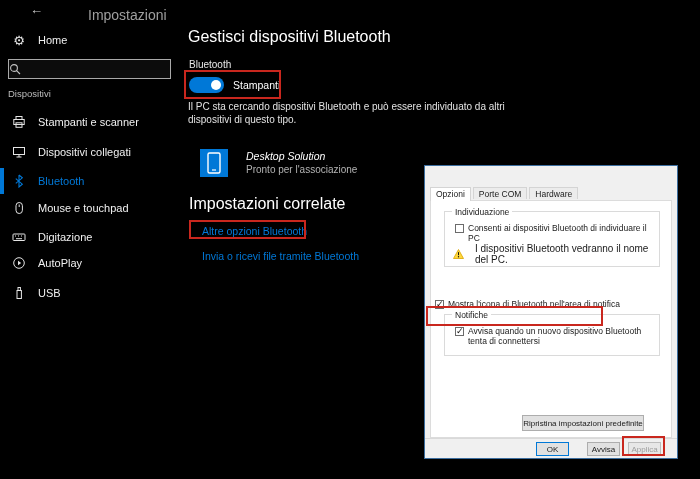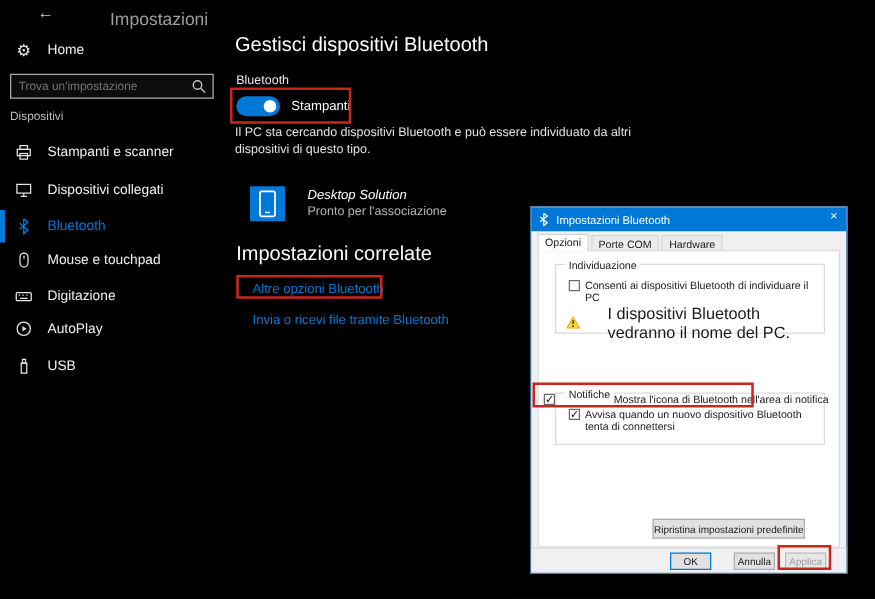--- a/index.html
+++ b/index.html
@@ -68,21 +68,21 @@
 
   
   [data-name="bluetooth-settings-dialog"] {
     left:424px; top:165px; width:254px; height:294px; background:#f0f0f0;
     border:1px solid #3c6e9f; z-index:20; color:#1a1a1a;
   }
   [data-name="dialog-titlebar"] { left:0; top:0; right:0; height:19px; background:var(--titlebar,#0078d7); display:flex; align-items:center; }
   [data-name="dialog-bluetooth-icon"] { margin-left:6px; display:flex; }
   [data-name="dialog-title"] { margin-left:6px; font-size:9px; color:#fff; }
   [data-name="dialog-close-button"] { position:absolute; right:7px; top:2px; font-size:10px; color:#fff; cursor:pointer; }
-  .tabs { position:absolute; left:5px; top:21px; height:14px; display:flex; align-items:center; z-index:3; }
+  .tabs { position:absolute; left:5px; top:21px; height:14px; display:flex; align-items:flex-start; z-index:3; }
   .tab {
     font-size:8.5px; color:#1a1a1a; background:#ececec; border:1px solid #d4d4d4; border-bottom:none;
     padding:1px 5px 2px; margin-right:2px; height:12px;
   }
   .tab.active { background:#fff; height:14px; padding-bottom:4px; }
   [data-name="dialog-tab-page"] {
     left:5px; top:34px; width:242px; height:238px; background:#fff; border:1px solid #dcdcdc;
   }
   .groupbox { position:absolute; border:1px solid #dadada; }
   .groupbox > .gb-title {
@@ -91,24 +91,24 @@
   [data-name="discovery-groupbox"]     { left:13px; top:10px; width:216px; height:56px; }
   [data-name="notifications-groupbox"] { left:13px; top:71px; width:216px; height:42px;margin-top:42px; }
   .cbrow { position:absolute; display:flex; align-items:flex-start; cursor:default; }
   .cb {
     width:9px; height:9px; background:#fff; border:1px solid #6b6b6b; position:relative; flex-shrink:0; margin-top:1px;
   }
   .cb.checked::after { content:"\2713"; position:absolute; left:0px; top:-2px; font-size:9px; color:#111; }
   .cbrow .cb-label { margin-left:4px; font-size:8.5px; line-height:10px; color:#1a1a1a; }
   [data-name="discovery-checkbox-row"] { left:10px; top:11px; }
   [data-name="discovery-warning-row"]  { left:8px; top:31px; position:absolute; display:flex; align-items:center; }
-  [data-name="warning-text"] { margin-left:22px; font-size:13px; color:#1a1a1a; }
+  [data-name="warning-text"] { margin-left:11px; font-size:10px; color:#1a1a1a; }
   [data-name="notify-checkbox-row"] { left:10px; top:11px; width:200px; }
   [data-name="notify-checkbox-row"] .cb-label { width:182px; }
-  [data-name="tray-checkbox-row"] { left:4px; top:113px;gap:43px; }
+  [data-name="tray-checkbox-row"] { left:4px; top:98px; }
   [data-name="reset-defaults-button"] {
     left:91px; top:214px; width:122px; height:16px; background:#e1e1e1; border:1px solid #adadad;
     font-size:8px; color:#1a1a1a; display:flex; align-items:center; justify-content:center; cursor:pointer;
   }
   [data-name="dialog-footer"] { left:0; top:272px; right:0; bottom:0; background:#f0f0f0; border-top:1px solid #d9d9d9; }
   .dlg-btn {
     position:absolute; top:3px; width:33px; height:14px; background:#e1e1e1; border:1px solid #adadad;
     font-size:8px; color:#1a1a1a; display:flex; align-items:center; justify-content:center; cursor:pointer;
   }
   [data-name="ok-button"]     { left:111px; border-color:var(--accent,#0078d7); }
@@ -124,21 +124,20 @@
 
   <div class="abs" data-name="back-button">←</div>
   <div class="abs" data-name="app-title">Impostazioni</div>
 
   <div class="abs side-row" data-name="sidebar-item-home">
     <span class="ico" data-name="gear-icon">⚙</span>
     <span class="lbl" data-name="home-label">Home</span>
   </div>
 
   <div class="abs" data-name="search-box">
-    <input data-name="search-input" placeholder="Trova un'impostazione" style="">
     <span data-name="search-icon">
       <svg width="12" height="12" viewBox="0 0 12 12">
           <circle cx="5" cy="5" r="3.4" fill="none" stroke="#c2c2c2" stroke-width="1.1"></circle>
           <line x1="7.6" y1="7.6" x2="11" y2="11" stroke="#c2c2c2" stroke-width="1.1"></line>
         </svg>
     </span>
   </div>
 
   <div class="abs" data-name="sidebar-section-label">Dispositivi</div>
 
@@ -234,29 +233,20 @@
     </span>
     <span class="abs" data-name="device-name">Desktop Solution</span>
     <span class="abs" data-name="device-status">Pronto per l'associazione</span>
   </div>
 
   <h2 class="abs" data-name="related-title">Impostazioni correlate</h2>
   <a class="abs" data-name="link-other-bluetooth-options">Altre opzioni Bluetooth</a>
   <a class="abs" data-name="link-send-receive-files">Invia o ricevi file tramite Bluetooth</a>
 
   <div class="abs" data-name="bluetooth-settings-dialog">
-    <div class="abs" data-name="dialog-titlebar">
-      <span data-name="dialog-bluetooth-icon">
-        <svg width="8" height="11" viewBox="0 0 8 11">
-            <path d="M4 0.5 L4 10.5 L6.8 8.2 L1.2 3.6 M4 0.5 L6.8 2.8 L1.2 7.4" fill="none" stroke="#fff" stroke-width="1"></path>
-          </svg>
-      </span>
-      <span data-name="dialog-title">Impostazioni Bluetooth</span>
-      <span data-name="dialog-close-button">×</span>
-    </div>
 
     <div class="tabs" data-name="dialog-tabs">
       <div class="tab active" data-name="tab-opzioni">Opzioni</div>
       <div class="tab" data-name="tab-porte-com">Porte COM</div>
       <div class="tab" data-name="tab-hardware">Hardware</div>
     </div>
 
     <div class="abs" data-name="dialog-tab-page">
 
       <div class="groupbox" data-name="discovery-groupbox">
@@ -288,21 +278,21 @@
       <div class="cbrow" data-name="tray-checkbox-row">
         <span class="cb checked" data-name="tray-checkbox"></span>
         <span class="cb-label" data-name="tray-checkbox-label">Mostra l'icona di Bluetooth nell'area di notifica</span>
       </div>
 
       <button class="abs" data-name="reset-defaults-button">Ripristina impostazioni predefinite</button>
     </div>
 
     <div class="abs" data-name="dialog-footer">
       <button class="dlg-btn" data-name="ok-button">OK</button>
-      <button class="dlg-btn" data-name="cancel-button">Annulla</button>
+      <button class="dlg-btn" data-name="cancel-button">Avvisa</button>
       <button class="dlg-btn" data-name="apply-button">Applica</button>
     </div>
   </div>
 
   <div class="abs annot" data-name="annotation-box-toggle"></div>
   <div class="abs annot" data-name="annotation-box-link"></div>
   <div class="abs annot" data-name="annotation-box-tray-checkbox"></div>
   <div class="abs annot" data-name="annotation-box-apply"></div>
 
 </div>

